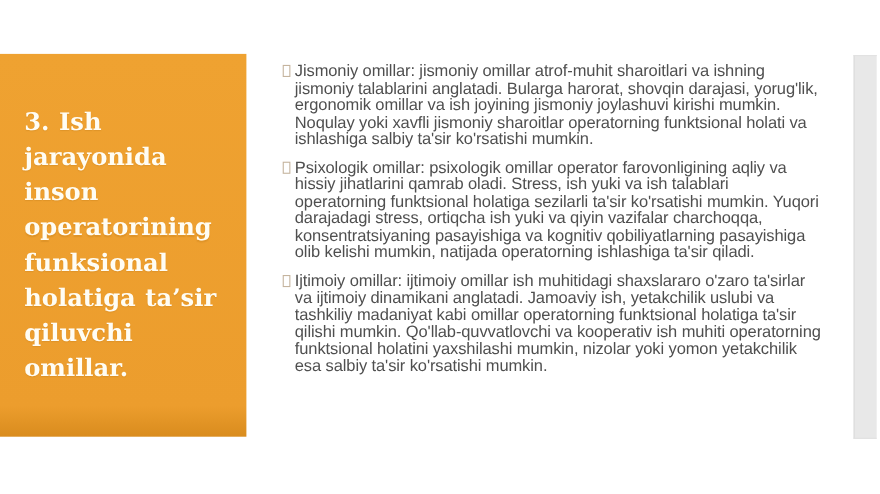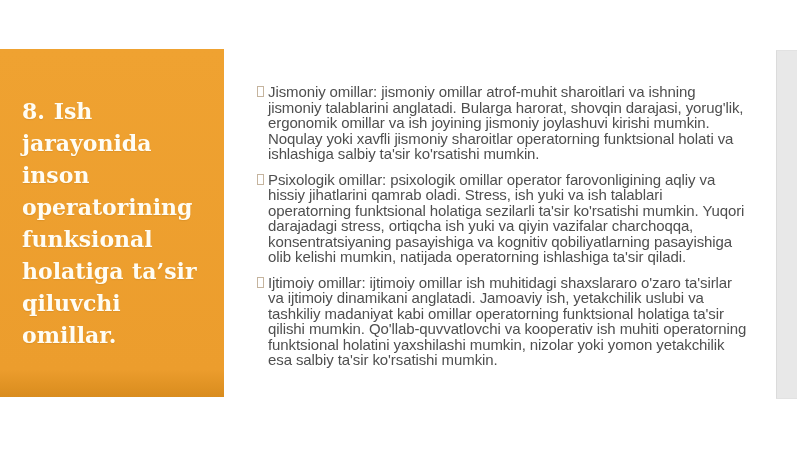--- a/index.html
+++ b/index.html
@@ -40,21 +40,20 @@
     color: #FFFDF4;
     text-shadow: 0 1px 1px rgba(180,110,20,0.25);
     word-spacing: 1px;
   }
   
   .content {
     position: absolute;
     left: 257px;
     top: 57px;
     width: 490px;
-    margin-top: 27px;
   }
   .bullet-item {
     display: flex;
     align-items: flex-start;
     margin-bottom: 10px;
   }
   .bullet-marker {
     flex: 0 0 auto;
     width: 5px;
     height: 9px;
@@ -81,21 +80,21 @@
     border-top: 1px solid #E2E2E2;
     border-bottom: 1px solid #E2E2E2;
   }
 </style>
 </head>
 <body>
 
 <div class="slide">
 
   <div class="title-panel">
-    <div class="title-text">8. Ish jarayonida inson operatorining funksional holatiga ta’sir qiluvchi omillar.</div>
+    <div class="title-text">3. Ish jarayonida inson operatorining funksional holatiga ta’sir qiluvchi omillar.</div>
   </div>
 
   <div class="content">
 
     <div class="bullet-item">
       <span class="bullet-marker"></span>
       <span class="bullet-text">Jismoniy omillar: jismoniy omillar atrof-muhit sharoitlari va ishning jismoniy talablarini anglatadi. Bularga harorat, shovqin darajasi, yorug'lik, ergonomik omillar va ish joyining jismoniy joylashuvi kirishi mumkin. Noqulay yoki xavfli jismoniy sharoitlar operatorning funktsional holati va ishlashiga salbiy ta'sir ko'rsatishi mumkin.</span>
     </div>
 
     <div class="bullet-item">

